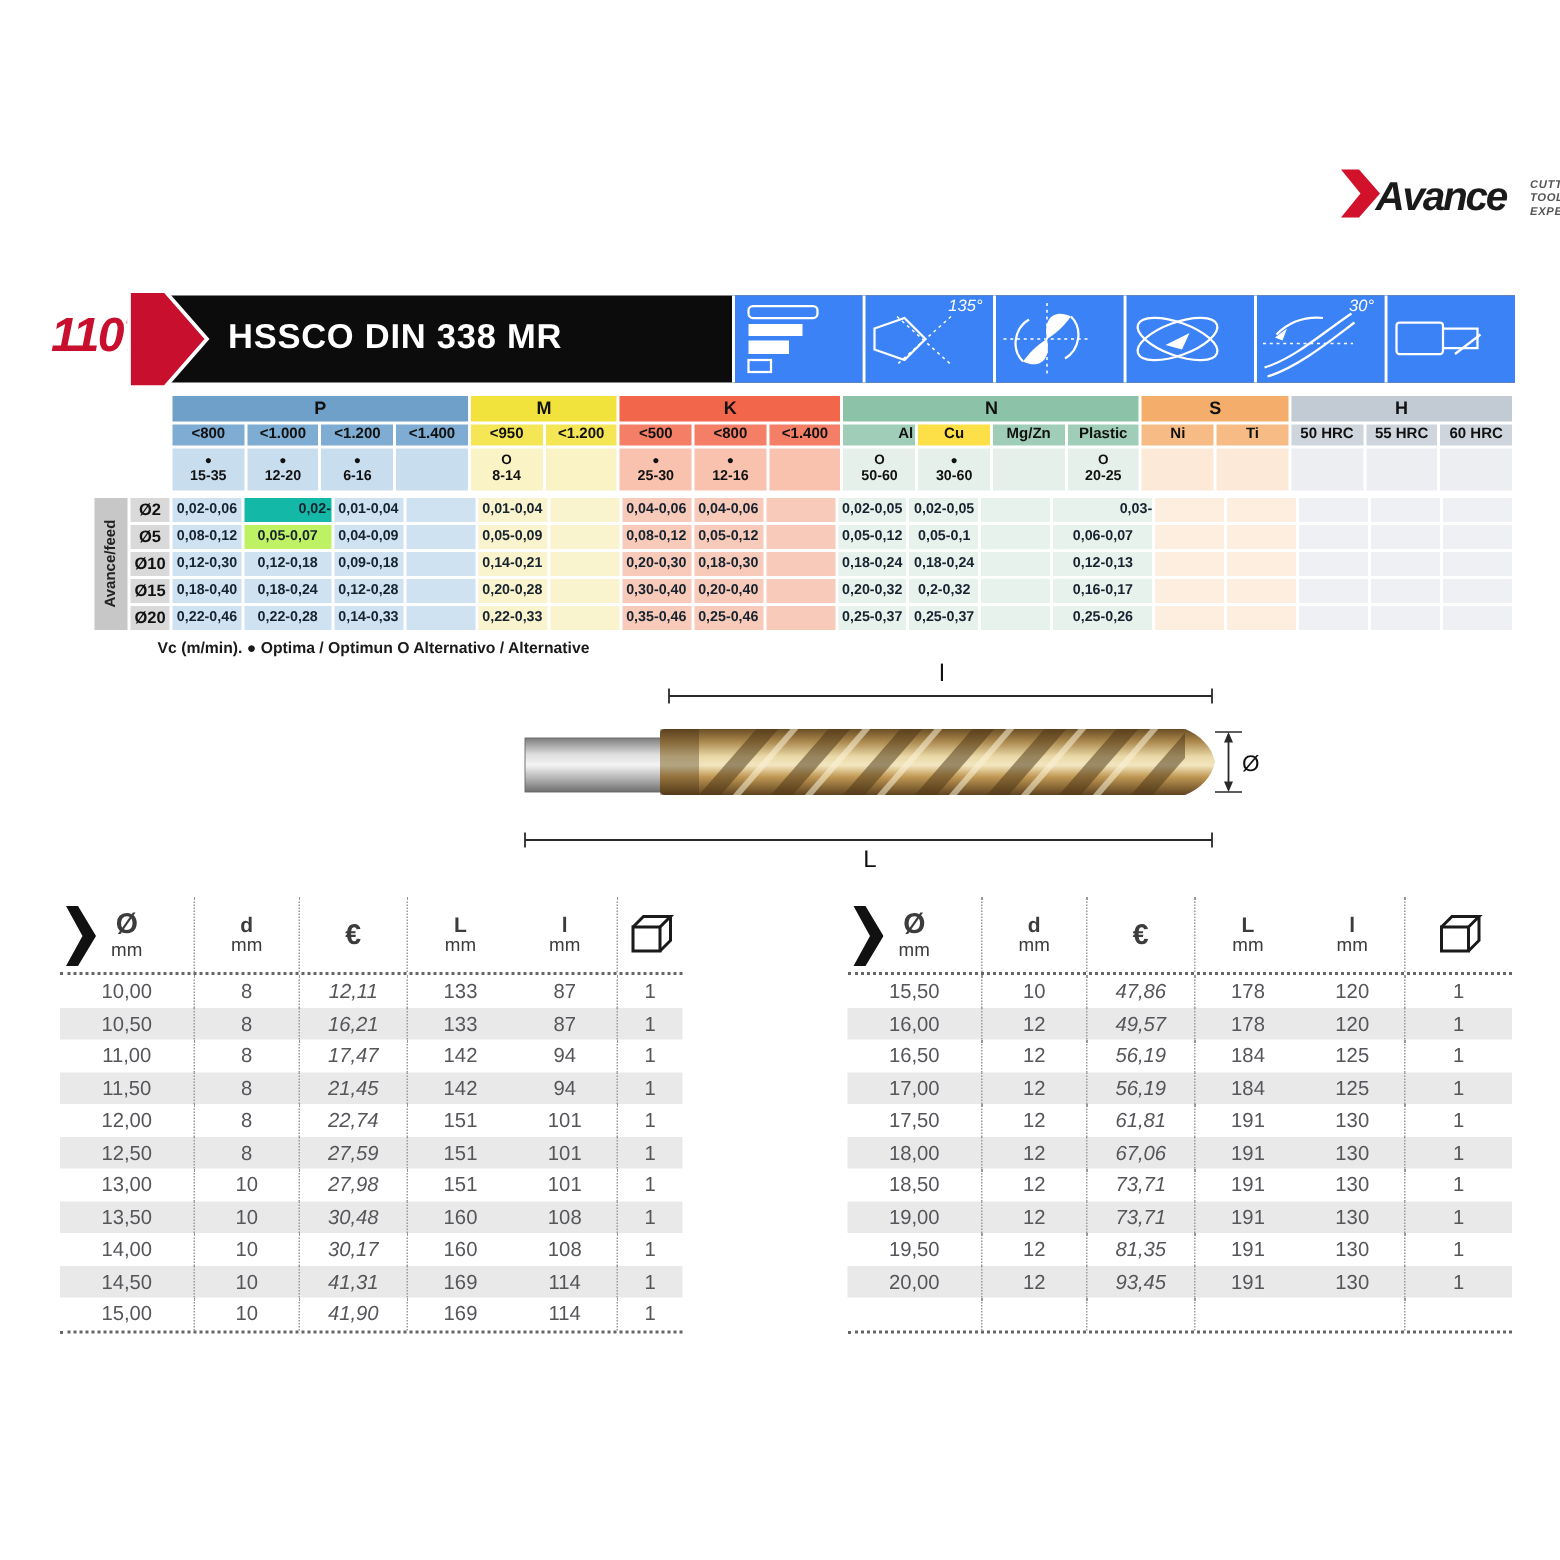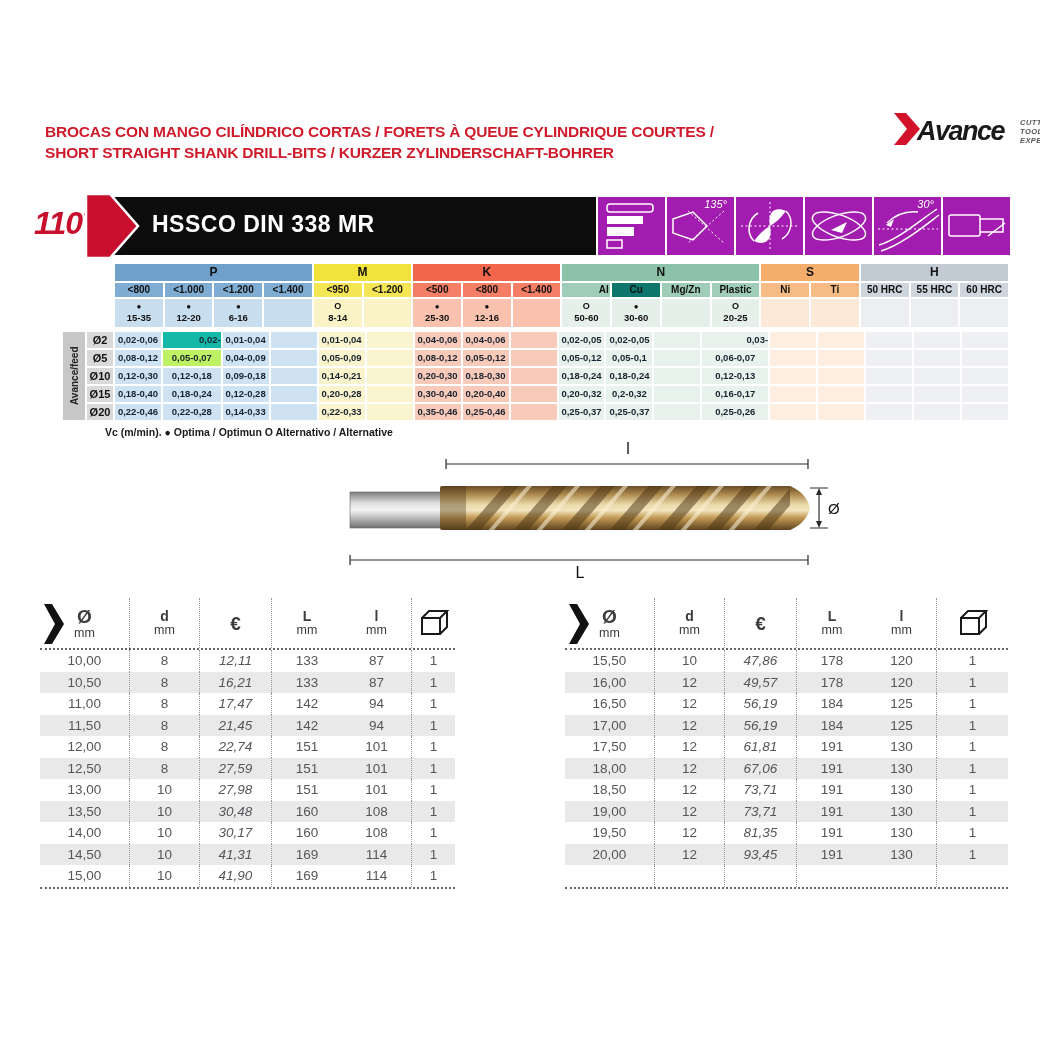--- a/index.html
+++ b/index.html
@@ -19,21 +19,21 @@
   .logo-tag { display:flex; flex-direction:column; justify-content:center; font-size:7.5px;
               color:#555; letter-spacing:0.4px; line-height:9px; font-weight:bold; font-style:italic; }
 
   
   .banner-code { position:absolute; left:34px; top:205px; font-size:32px; font-weight:800;
                  font-style:italic; color:#C8102E; letter-spacing:-1px; }
   .banner-arrow { position:absolute; left:84px; top:193px; z-index:3; }
   .banner-bar { position:absolute; left:102px; top:197px; width:908px; height:58px; background:#0c0c0c; }
   .banner-name { position:absolute; left:50px; top:14px; color:#fff; font-size:23px; font-weight:800; letter-spacing:0.5px; }
   .icon-strip { position:absolute; right:0; top:0; height:58px; display:flex; }
-  .ficon { width:69px; height:58px; background:#a21caf; border-left:2px solid #fff; position:relative; }
+  .ficon { width:87px; height:58px; background:#3b82f6; border-left:2px solid #fff; position:relative; }
   .ficon svg { position:absolute; left:1px; top:2px; }
   .ficon-label { position:absolute; top:1px; right:7px; color:#fff; font-size:11px; font-style:italic; z-index:2; }
 
   
   .speed { position:absolute; left:63px; top:264px; width:945px; }
   .speed-head { display:grid; grid-template-columns:repeat(18,1fr); gap:2px; margin-left:52px; }
   .sg-title { height:17px; line-height:17px; text-align:center; font-size:12px; font-weight:800; color:#111; }
   .sg-limit { height:14px; line-height:14px; text-align:center; font-size:10px; font-weight:700; color:#111; }
   .sg-sub { height:28px; text-align:center; padding-top:2px; }
   .sg-sub .mk { font-size:9px; line-height:11px; font-weight:800; color:#111; }
@@ -65,24 +65,20 @@
   .prow { display:grid; grid-template-columns:90px 70px 72px 70px 70px 1fr; height:21.5px; }
   .prow.shade { background:#E9E9E9; }
   .pcell { text-align:center; line-height:21.5px; font-size:13.5px; color:#55565A; height:100%; }
   .pcell.euro { font-style:italic; }
 </style>
 </head>
 <body>
 
 <div class="page">
 
-  <div class="title">
-    <div>BROCAS CON MANGO CILÍNDRICO CORTAS / FORETS À QUEUE CYLINDRIQUE COURTES /</div>
-    <div>SHORT STRAIGHT SHANK DRILL-BITS / KURZER ZYLINDERSCHAFT-BOHRER</div>
-  </div>
 
   <div class="logo">
     <span class="logo-chev">
       <svg width="28" height="42" viewBox="0 0 28 42">
         <path d="M1,5 L13,5 L27,21 L13,37 L1,37 L14,21 Z" fill="#D2112B"></path>
       </svg>
     </span>
     <span class="logo-text">Avance</span>
     <span class="logo-slash"></span>
     <span class="logo-tag">
@@ -160,21 +156,21 @@
         <div class="sg-limit" style="background: rgb(126, 172, 210);">&lt;800</div>
         <div class="sg-limit" style="background: rgb(126, 172, 210);">&lt;1.000</div>
         <div class="sg-limit" style="background: rgb(126, 172, 210);">&lt;1.200</div>
         <div class="sg-limit" style="background: rgb(126, 172, 210);">&lt;1.400</div>
         <div class="sg-limit" style="background: rgb(244, 230, 84);">&lt;950</div>
         <div class="sg-limit" style="background: rgb(244, 230, 84);">&lt;1.200</div>
         <div class="sg-limit" style="background: rgb(244, 127, 102);">&lt;500</div>
         <div class="sg-limit" style="background: rgb(244, 127, 102);">&lt;800</div>
         <div class="sg-limit" style="background: rgb(244, 127, 102);">&lt;1.400</div>
         <div class="sg-limit" style="background: rgb(160, 205, 184); padding-left: 35px;">Al</div>
-        <div class="sg-limit" style="background: #0f766e;">Cu</div>
+        <div class="sg-limit" style="background: #fde047;">Cu</div>
         <div class="sg-limit" style="background: rgb(160, 205, 184);">Mg/Zn</div>
         <div class="sg-limit" style="background: rgb(160, 205, 184);">Plastic</div>
         <div class="sg-limit" style="background: rgb(247, 188, 133);">Ni</div>
         <div class="sg-limit" style="background: rgb(247, 188, 133);">Ti</div>
         <div class="sg-limit" style="background: rgb(206, 213, 220);">50 HRC</div>
         <div class="sg-limit" style="background: rgb(206, 213, 220);">55 HRC</div>
         <div class="sg-limit" style="background: rgb(206, 213, 220);">60 HRC</div>
         <div class="sg-sub" style="background: rgb(200, 221, 238);">
           <div class="mk filled">●</div>
           <div class="rg">15-35</div>

